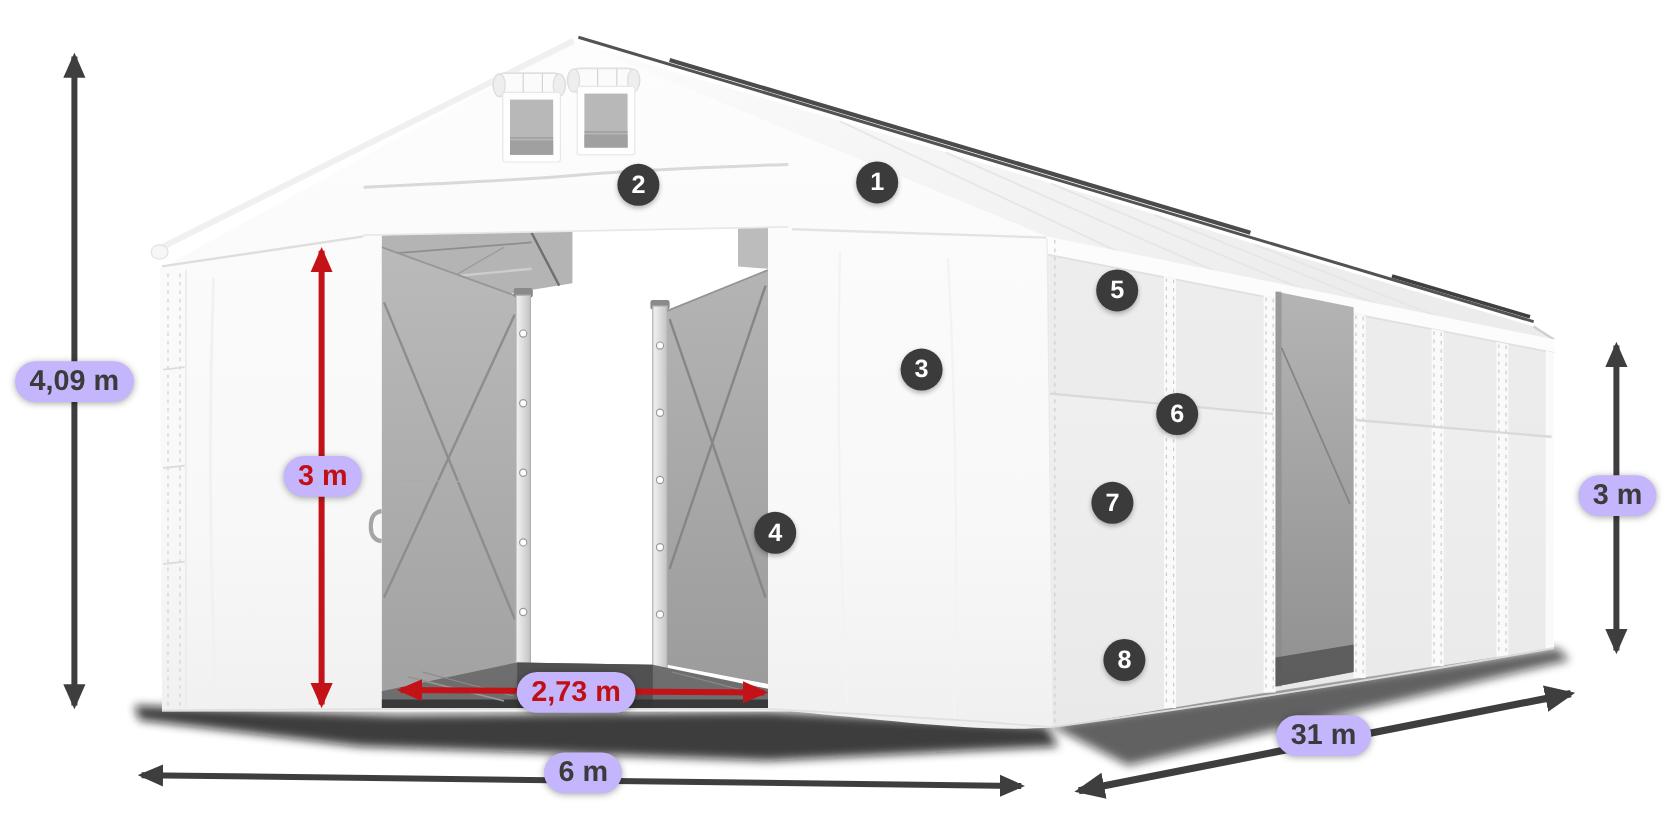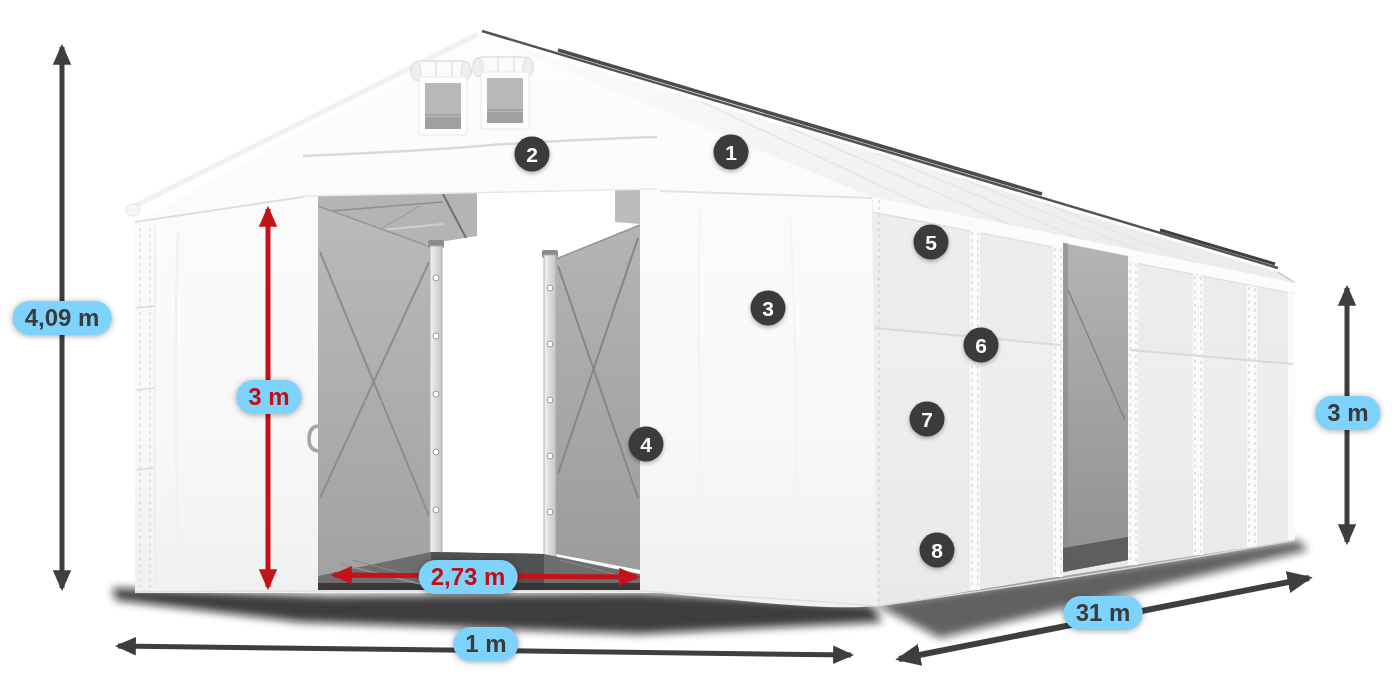--- a/index.html
+++ b/index.html
@@ -3,21 +3,21 @@
 <meta charset="utf-8">
 <style>
   html,body{margin:0;padding:0;background:#ffffff;}
   .stage{
     position:relative;width:1400px;height:700px;background:#ffffff;
     overflow:hidden;font-family:"Liberation Sans",sans-serif;
   }
   .stage svg{position:absolute;left:0;top:0;}
   .pill{
     position:absolute;transform:translate(-50%,-50%);
-    background:#7dd3fc;border-radius:20px;padding:3px 12px;
+    background:#c4b5fd;border-radius:20px;padding:3px 12px;
     font-weight:bold;font-size:24px;color:#3b3b3b;white-space:nowrap;
     box-shadow:0 1px 6px rgba(0,0,0,.35);line-height:28px;z-index:5;
   }
   .pill.red{color:#c11015;}
   .badge{
     position:absolute;transform:translate(-50%,-50%);
     width:35px;height:35px;border-radius:50%;background:#3b3b3b;color:#fff;
     font-weight:bold;font-size:21px;display:flex;align-items:center;justify-content:center;
     box-shadow:0 2px 4px rgba(0,0,0,.3);z-index:4;
   }
@@ -243,22 +243,22 @@
     <line x1="1347" y1="288" x2="1347" y2="542" stroke="#3e3e3e" stroke-width="5" marker-start="url(#ahD)" marker-end="url(#ahD)"></line>
     <line x1="118" y1="646" x2="851" y2="655" stroke="#3e3e3e" stroke-width="5" marker-start="url(#ahD)" marker-end="url(#ahD)"></line>
     <line x1="899" y1="659" x2="1309" y2="578" stroke="#3e3e3e" stroke-width="6" marker-start="url(#ahD)" marker-end="url(#ahD)"></line>
     <line x1="268" y1="209" x2="268" y2="587" stroke="#c31318" stroke-width="5" marker-start="url(#ahR)" marker-end="url(#ahR)"></line>
     <line x1="334" y1="575" x2="637" y2="577" stroke="#c31318" stroke-width="5" marker-start="url(#ahR)" marker-end="url(#ahR)"></line>
   </g>
 </svg>
 
 <div class="pill" style="left:62px;top:318px;">4,09 m</div>
 <div class="pill red" style="left:269px;top:397px;">3 m</div>
-<div class="pill red" style="left:468px;top:577px;">2,73 m</div>
-<div class="pill" style="left:486px;top:644px;">1 m</div>
+<div class="pill red" style="left:480px;top:577px;">2,73 m</div>
+<div class="pill" style="left:486px;top:644px;">6 m</div>
 <div class="pill" style="left:1103px;top:613px;">31 m</div>
 <div class="pill" style="left:1348px;top:413px;">3 m</div>
 
 <div class="badge" style="left:731px;top:152px;">1</div>
 <div class="badge" style="left:532px;top:154px;">2</div>
 <div class="badge" style="left:768px;top:308px;">3</div>
 <div class="badge" style="left:646px;top:444px;">4</div>
 <div class="badge" style="left:931px;top:242px;">5</div>
 <div class="badge" style="left:981px;top:345px;">6</div>
 <div class="badge" style="left:927px;top:419px;">7</div>

